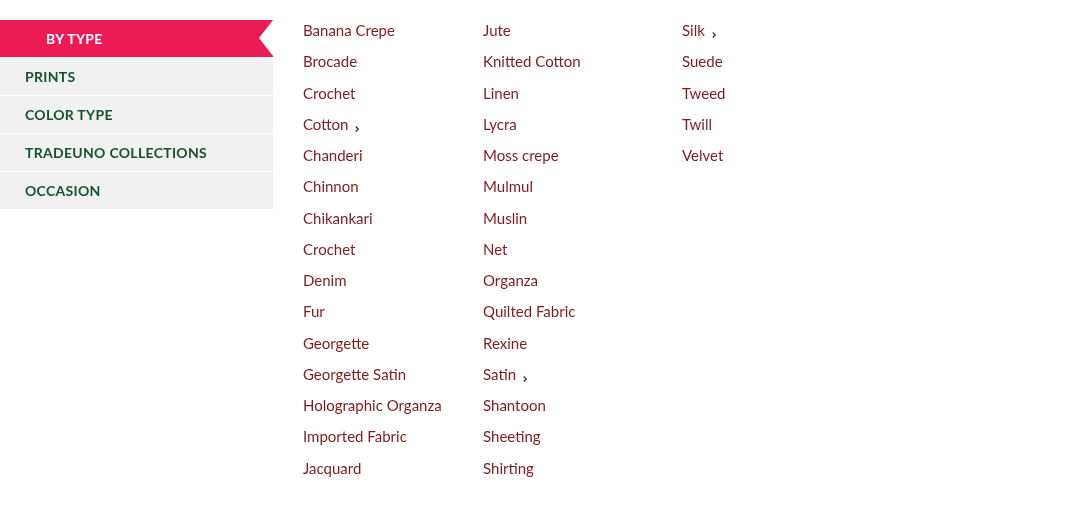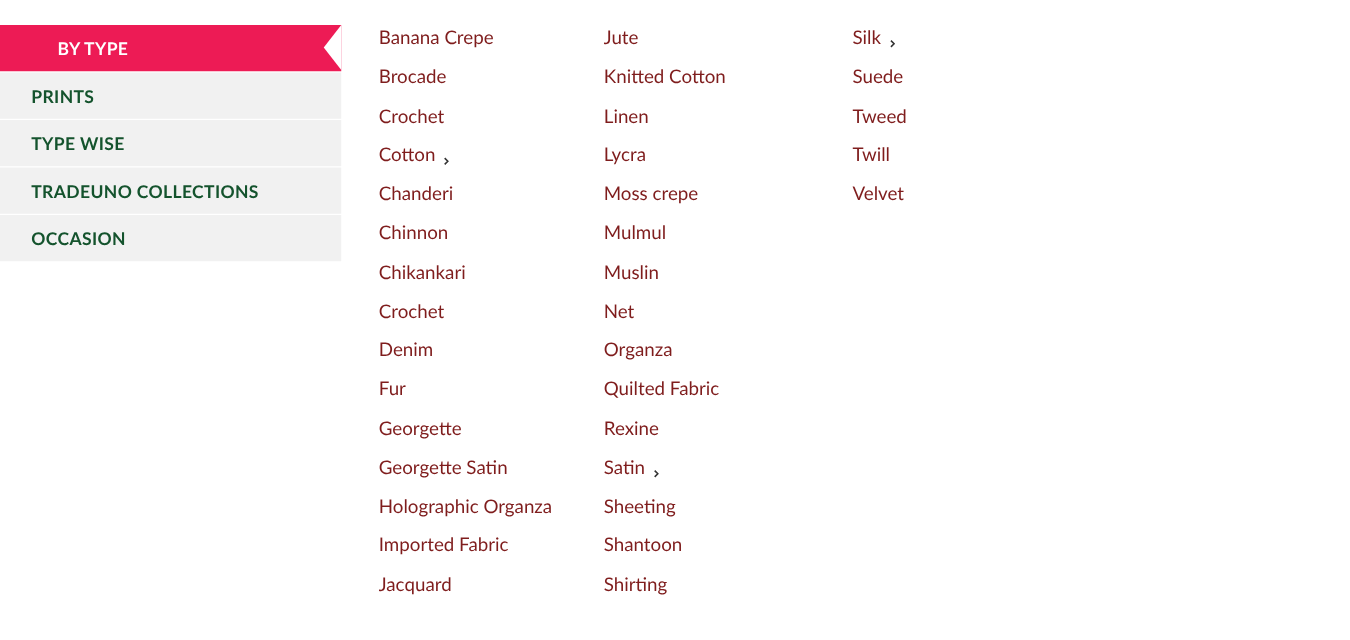--- a/index.html
+++ b/index.html
@@ -80,21 +80,21 @@
       height: 10px;
     }
   </style>
 </head>
 <body>
 
 <div class="container">
   <div class="sidebar" id="sidebar">
       <div class="sidebar-item active"><span>BY TYPE</span></div>
       <div class="sidebar-item"><span>PRINTS</span></div>
-      <div class="sidebar-item"><span>TYPE WISE</span></div>
+      <div class="sidebar-item"><span>COLOR TYPE</span></div>
       <div class="sidebar-item"><span>TRADEUNO COLLECTIONS</span></div>
       <div class="sidebar-item"><span>OCCASION</span></div>
     </div>
   <div class="content" id="content">
       <div class="col">
         <div class="item">
           <span>Banana Crepe</span>
         </div>
         <div class="item">
           <span>Brocade</span>
@@ -180,24 +180,24 @@
         </div>
         <div class="item">
           <span>Satin</span>
           <span class="chev">
             <svg viewBox="0 0 24 24" fill="none" stroke="#333" stroke-width="3">
               <polyline points="9 18 15 12 9 6"></polyline>
             </svg>
           </span>
         </div>
         <div class="item">
+          <span>Shantoon</span>
+        </div>
+        <div class="item">
           <span>Sheeting</span>
-        </div>
-        <div class="item">
-          <span>Shantoon</span>
         </div>
         <div class="item">
           <span>Shirting</span>
         </div>
       </div>
       <div class="col">
         <div class="item">
           <span>Silk</span>
           <span class="chev">
             <svg viewBox="0 0 24 24" fill="none" stroke="#333" stroke-width="3">

